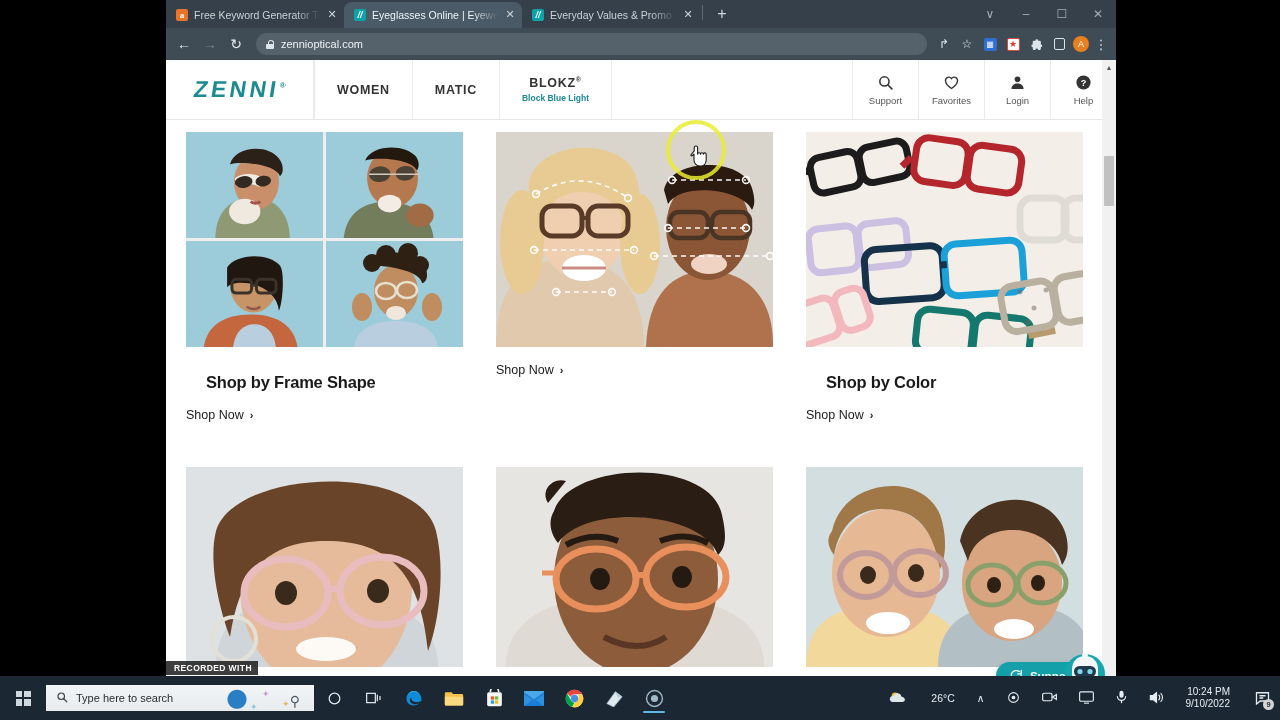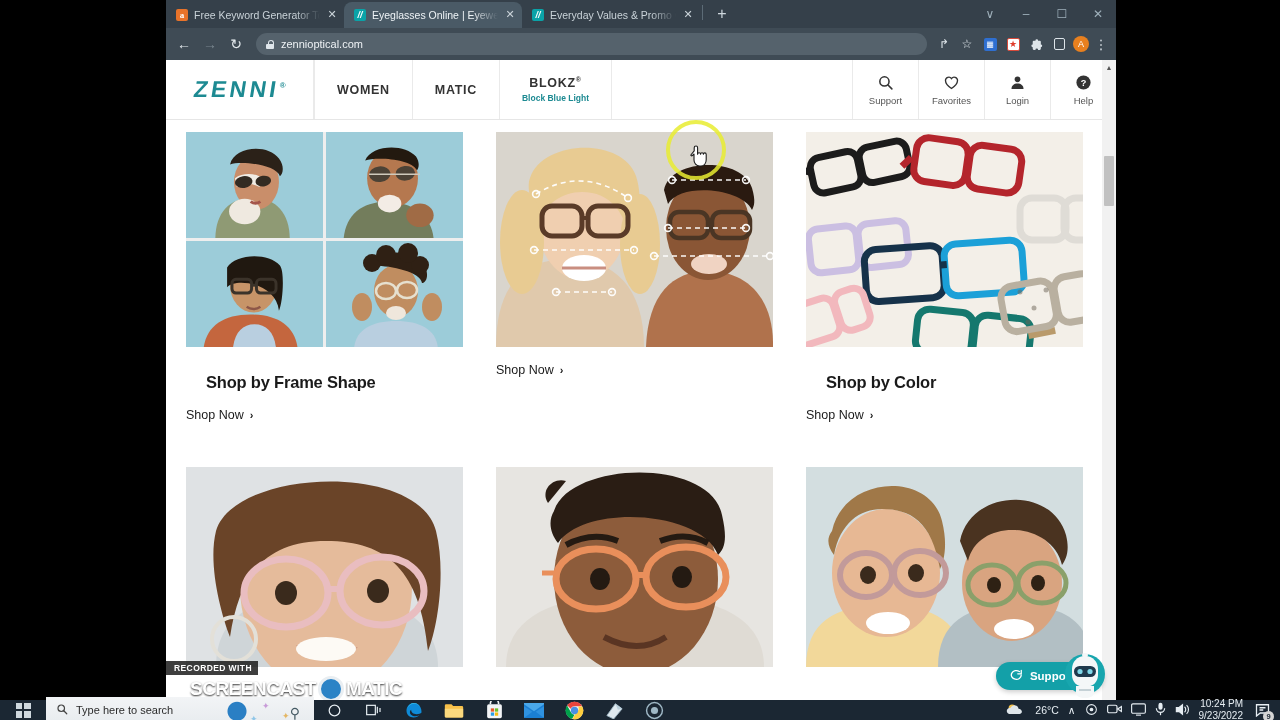--- a/index.html
+++ b/index.html
@@ -176,41 +176,41 @@
               text-shadow: 0 1px 2px rgba(0,0,0,.8); font-family:"Liberation Sans",sans-serif;}
   .wm-cam { width:20px;height:14px;background:#fff;border-radius:2px; margin-right:2px;
             position:relative; }
   .wm-cam:after{content:'';position:absolute;right:-5px;top:3px;border-left:6px solid #fff;
                 border-top:4px solid transparent;border-bottom:4px solid transparent;}
   .wm-orb { width:26px;height:26px;border-radius:50%;background:#2b83c6;
             border:3px solid #e9eef2; box-shadow:0 0 0 2px #2b83c6 inset; }
 
   
   .taskbar {
-    position: absolute; left:0; bottom:0; width: 1280px; height: 20px;
+    position: absolute; left:0; bottom:0; width: 1280px; height: 44px;
     background: #1b2733; display:flex; align-items:center; z-index:40;
   }
   .start { width: 46px; height:32px; display:flex;align-items:center;justify-content:center; cursor:pointer;}
   .winlogo { width:15px;height:15px;display:grid;grid-template-columns:1fr 1fr;grid-template-rows:1fr 1fr;gap:2px;}
   .winlogo i { background:#cfd8de; display:block; }
   .searchbox {
     width: 268px; height: 26px; background: linear-gradient(#f2f4f6,#e8ecef);
     display:flex; align-items:center; gap:8px; padding: 0 10px; color:#2b2b2b; font-size:11px;
     position: relative; overflow:hidden; cursor:text;
   }
   .searchbox .deco {
     position:absolute; right:0; top:0; bottom:0; width:110px;
     background: radial-gradient(circle at 30% 55%, #2a7fc4 0 9px, transparent 10px),
                 radial-gradient(circle at 30% 55%, #55a8e6 0 6px, transparent 7px);
   }
   .deco .star { position:absolute; color:#c89bd8; font-size:9px; }
   .deco .tele { position:absolute; right:14px; bottom:2px; color:#455a64; font-size:14px;}
   .tbicon { width: 40px; height:32px; display:flex;align-items:center;justify-content:center; cursor:pointer; position:relative;}
   .tbicon.activeapp:after{content:'';position:absolute;bottom:1px;left:9px;width:22px;height:2px;background:#5fb4e8;border-radius:1px;}
-  .tray { margin-left:auto; display:flex; align-items:center; gap:9px; padding-right: 8px;
+  .tray { margin-left:auto; display:flex; align-items:center; gap:22px; padding-right: 8px;
           color:#e6edf2; font-size:10.5px; }
   .tray .clock { text-align:right; line-height:12px; font-size:10px; }
   .notif { position:relative; width:20px;height:20px; display:flex;align-items:center;justify-content:center; cursor:pointer;}
   .notif .badge { position:absolute; right:-2px; bottom:-2px; background:#d5d5d5; color:#1b2733;
                   font-size:7.5px; border-radius:50%; width:11px;height:11px;
                   display:flex;align-items:center;justify-content:center; font-weight:700;}
 
   
   .grid4 { display:grid; grid-template-columns:1fr 1fr; grid-template-rows:1fr 1fr; gap:3px;
            width:100%; height:100%; }
@@ -776,21 +776,21 @@
           </svg>
       </span>
       <span>
         <svg width="15" height="13" viewBox="0 0 22 18" fill="none" stroke="#e6edf2" stroke-width="1.7">
             <path d="M2 6h4l5-4v14l-5-4H2z" fill="#e6edf2"></path>
             <path d="M14 5a5.5 5.5 0 0 1 0 8M17 2.5a9 9 0 0 1 0 13"></path>
           </svg>
       </span>
       <span class="clock">
         <div>10:24 PM</div>
-        <div>9/23/2022</div>
+        <div>9/10/2022</div>
       </span>
       <span class="notif">
         <svg width="15" height="14" viewBox="0 0 20 18" fill="none" stroke="#e6edf2" stroke-width="1.7">
             <path d="M2 2h16v11H7l-5 4z"></path>
             <path d="M6 6h8M6 9h5"></path>
           </svg>
         <span class="badge">9</span>
       </span>
     </div>
   </div>

